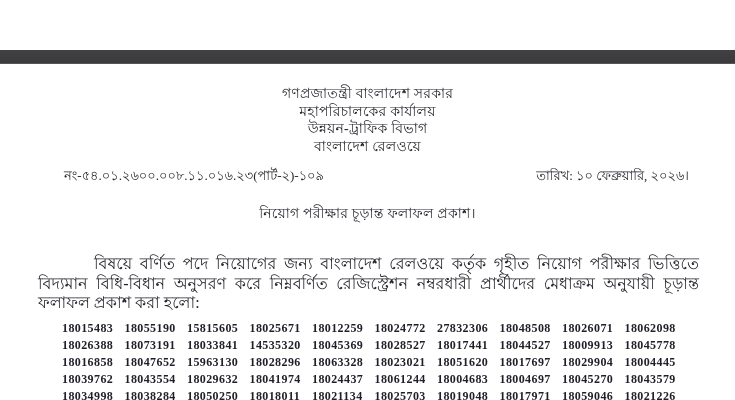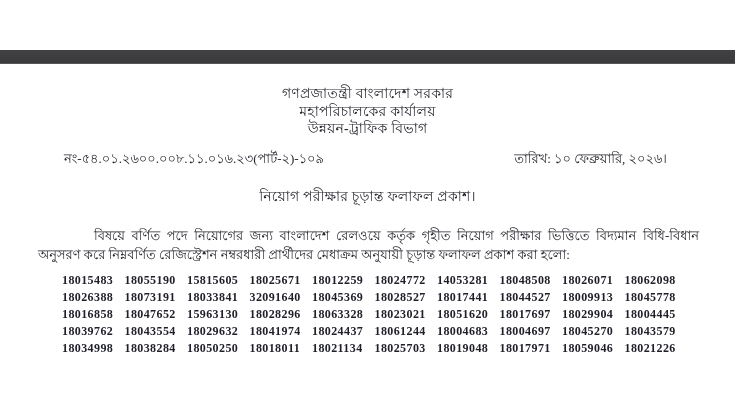--- a/index.html
+++ b/index.html
@@ -35,36 +35,36 @@
     text-decoration: underline;
     letter-spacing: 0.6px;
     cursor: pointer;
   }
 
   .memo-row {
     display: flex;
     justify-content: space-between;
     align-items: baseline;
     margin-top: 11px;
-    padding: 0 68px 0 64px;
+    padding: 0 46px 0 64px;
     font-size: 13px;
     color: #26262e;
   }
 
   .notice-title {
     text-align: center;
     margin-top: 15px;
     font-size: 14px;
     color: #26262e;
     letter-spacing: 0.2px;
   }
 
   .notice-body {
-    margin: 17px 36px 0 38px;
-    font-size: 13px;
+    margin: 28px 36px 0 38px;
+    font-size: 16px;
     line-height: 19.5px;
     text-align: justify;
     text-indent: 56px;
     color: #26262e;
   }
 
   .roll-grid { margin: 7px 48px 0 62px; }
   .roll-row {
     display: grid;
     grid-template-columns: repeat(10, 1fr);
@@ -83,49 +83,50 @@
 
 <div class="top-space"></div>
 <div class="dark-bar"></div>
 
 <div class="doc">
 
   <div class="org-header">
     <div class="org-line">গণপ্রজাতন্ত্রী বাংলাদেশ সরকার</div>
     <div class="org-line">মহাপরিচালকের কার্যালয়</div>
     <div class="org-line">উন্নয়ন-ট্রাফিক বিভাগ</div>
+    <div class="org-line">বাংলাদেশ রেলওয়ে</div>
   </div>
 
   <div class="memo-row">
     <span>নং-৫৪.০১.২৬০০.০০৮.১১.০১৬.২৩(পার্ট-২)-১০৯</span>
     <span>তারিখ: ১০ ফেব্রুয়ারি, ২০২৬।</span>
   </div>
 
   <div class="notice-title">নিয়োগ পরীক্ষার চূড়ান্ত ফলাফল প্রকাশ।</div>
 
   <p class="notice-body">বিষয়ে বর্ণিত পদে নিয়োগের জন্য বাংলাদেশ রেলওয়ে কর্তৃক গৃহীত নিয়োগ পরীক্ষার ভিত্তিতে বিদ্যমান বিধি-বিধান অনুসরণ করে নিম্নবর্ণিত রেজিস্ট্রেশন নম্বরধারী প্রার্থীদের মেধাক্রম অনুযায়ী চূড়ান্ত ফলাফল প্রকাশ করা হলো:</p>
 
   <div class="roll-grid">
       <div class="roll-row">
         <span class="roll-cell">18015483</span>
         <span class="roll-cell">18055190</span>
         <span class="roll-cell">15815605</span>
         <span class="roll-cell">18025671</span>
         <span class="roll-cell">18012259</span>
         <span class="roll-cell">18024772</span>
-        <span class="roll-cell">14053281</span>
+        <span class="roll-cell">27832306</span>
         <span class="roll-cell">18048508</span>
         <span class="roll-cell">18026071</span>
         <span class="roll-cell">18062098</span>
       </div>
       <div class="roll-row">
         <span class="roll-cell">18026388</span>
         <span class="roll-cell">18073191</span>
         <span class="roll-cell">18033841</span>
-        <span class="roll-cell">32091640</span>
+        <span class="roll-cell">14535320</span>
         <span class="roll-cell">18045369</span>
         <span class="roll-cell">18028527</span>
         <span class="roll-cell">18017441</span>
         <span class="roll-cell">18044527</span>
         <span class="roll-cell">18009913</span>
         <span class="roll-cell">18045778</span>
       </div>
       <div class="roll-row">
         <span class="roll-cell">18016858</span>
         <span class="roll-cell">18047652</span>

